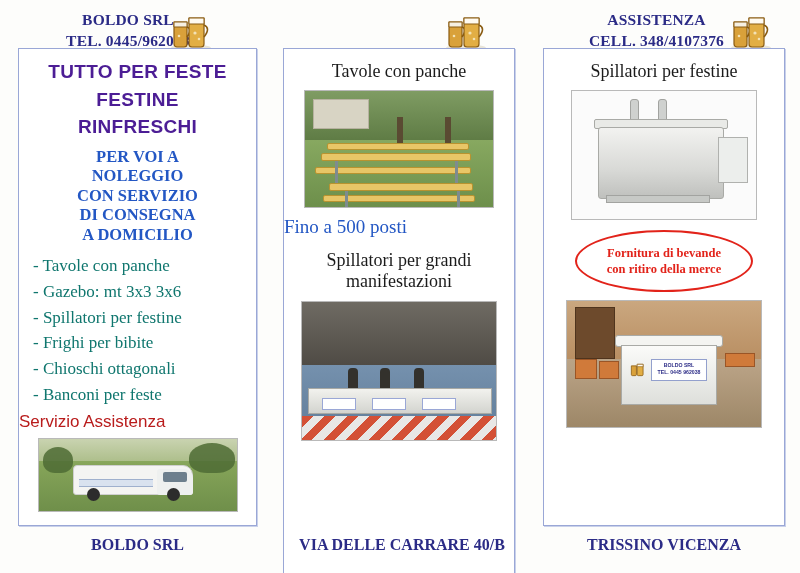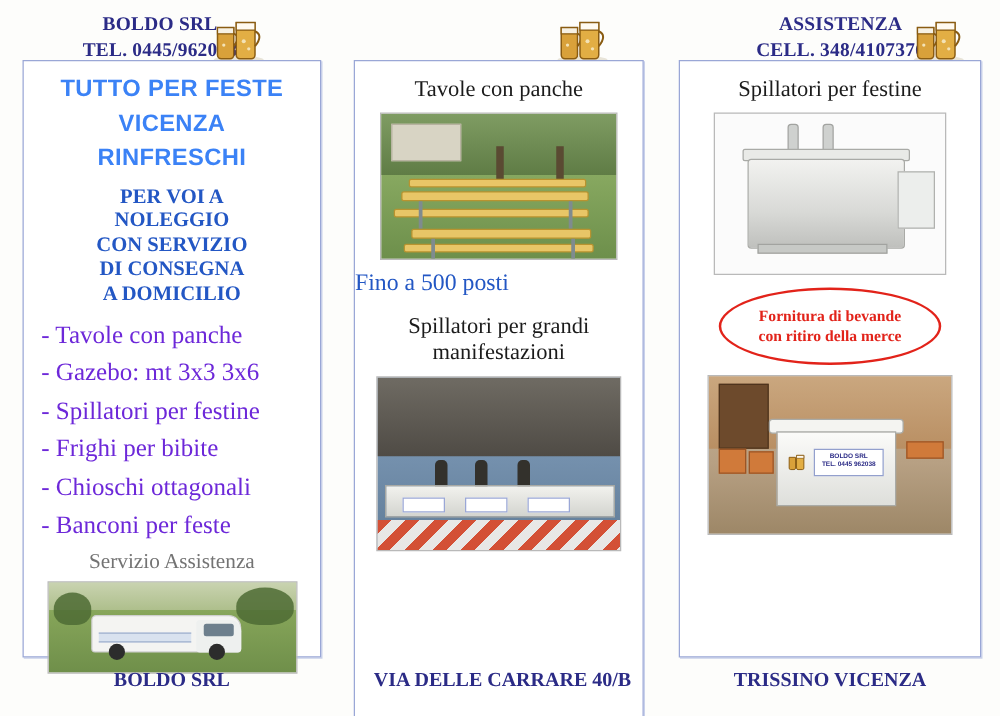--- a/index.html
+++ b/index.html
@@ -24,21 +24,21 @@
     text-align: center;
     color: #2b2b86;
     font-weight: bold;
     font-size: 15.5px;
     line-height: 1.35;
     letter-spacing: .2px;
   }
   .top-header .line { white-space: nowrap; }
 
   #hdr-left  { left: 18px;  top: 10px;  width: 220px; }
-  #hdr-right { left: 560px; top: 10px;  width: 225px; }
+  #hdr-right { left: 544px; top: 10px;  width: 225px; }
 
   
   .logo {
     position: absolute;
     width: 46px; height: 44px;
   }
   #logo-left  { left: 168px; top: 8px; }
   #logo-mid   { left: 443px; top: 8px; }
   #logo-right { left: 728px; top: 8px; }
 
@@ -60,50 +60,49 @@
     color: #2b2b86;
     font-weight: bold;
     font-size: 16px;
   }
   #cap-left   { left: 18px;  top: 536px; width: 239px; }
   #cap-center { left: 286px; top: 536px; width: 232px; }
   #cap-right  { left: 543px; top: 536px; width: 242px; }
 
   
   .red-title {
-    color: #3b82f6;
+    color: #4c1d95;
     font-weight: bold;
     text-align: center;
     font-family: "Liberation Sans", sans-serif;
     font-size: 19px;
     line-height: 1.45;
     margin-top: 9px;
     letter-spacing: .3px;
   }
   .blue-sub {
     color: #2357c4;
     font-weight: bold;
     text-align: center;
     font-size: 16.5px;
     line-height: 1.18;
     margin-top: 6px;
   }
   .bullets {
     margin: 9px 0 0 14px;
-    color: #6d28d9;
-    font-size: 20px;
+    color: #0f766e;
+    font-size: 17px;
     line-height: 1.52;
   }
   .bullets div { white-space: nowrap; }
   .assist {
-    color: #737373;
-    text-align: center;
+    color: #b91c1c;
     font-size: 17px;
     margin-top: 4px;
-    font-family: Liberation Serif, serif;
+    font-family: Liberation Sans, sans-serif;
   }
 
   
   .photo {
     position: relative;
     overflow: hidden;
     border: 1px solid #b9b9b9;
   }
 
   
@@ -352,21 +351,21 @@
       <path d="M36 17 q7 3 0 12" fill="none" stroke="#8a5c12" stroke-width="1.6"></path>
       <circle cx="27" cy="25" r="1.6" fill="#f3e2b5"></circle>
       <circle cx="31" cy="31" r="1.3" fill="#f3e2b5"></circle>
       <circle cx="11" cy="28" r="1.3" fill="#f3e2b5"></circle>
     </svg>
   </div>
 
   <div class="panel" id="panel-left">
     <div class="red-title">
       <div>TUTTO PER FESTE</div>
-      <div>VICENZA</div>
+      <div>FESTINE</div>
       <div>RINFRESCHI</div>
     </div>
 
     <div class="blue-sub">
       <div>PER VOI A</div>
       <div>NOLEGGIO</div>
       <div>CON SERVIZIO</div>
       <div>DI CONSEGNA</div>
       <div>A DOMICILIO</div>
     </div>

